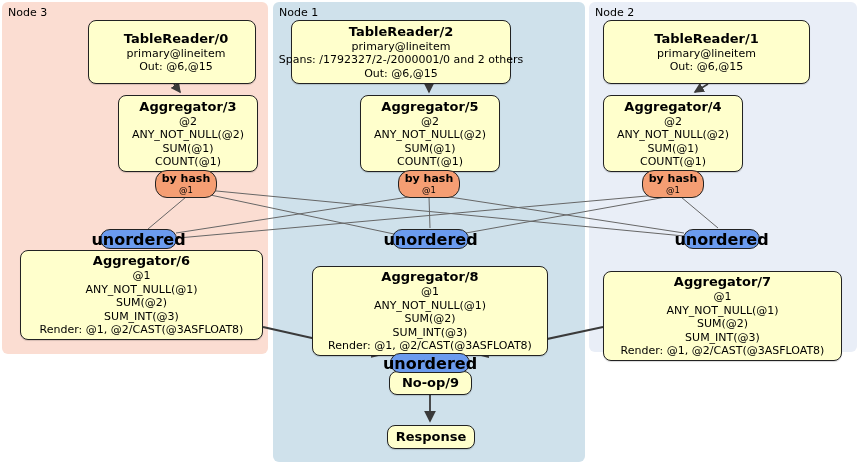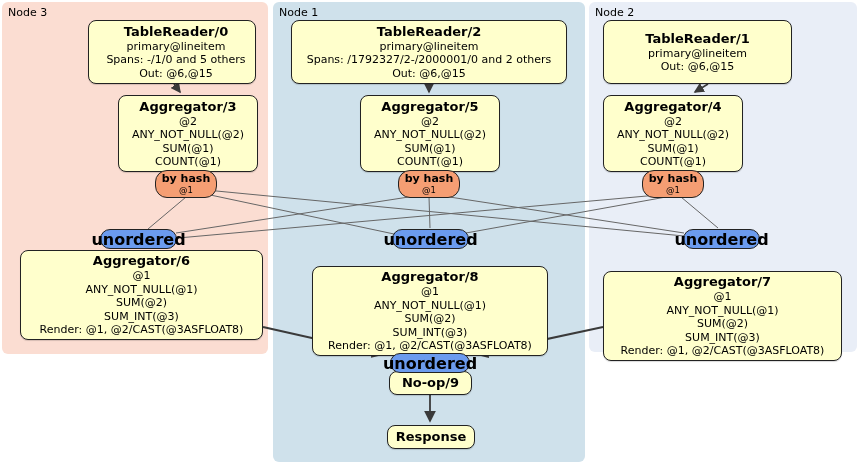--- a/index.html
+++ b/index.html
@@ -80,30 +80,29 @@
   </g>
 
   <g stroke="#3a3a3a" stroke-width="1.8">
     <line x1="430" y1="394" x2="430" y2="421" marker-end="url(#arrow)"></line>
   </g>
 </svg>
 
 <div class="box" style="left:88px;top:20px;width:168px;height:64px;padding-left:12px;">
   <div class="box-title">TableReader/0</div>
   <div class="box-line">primary@lineitem</div>
-  <div class="box-line">Spans: -/1/0 and 5 others</div>
   <div class="box-line">Out: @6,@15</div>
 </div>
-<div class="box" style="left:291px;top:20px;width:276px;height:64px;">
+<div class="box" style="left:291px;top:20px;width:220px;height:64px;">
   <div class="box-title">TableReader/2</div>
   <div class="box-line">primary@lineitem</div>
   <div class="box-line">Spans: /1792327/2-/2000001/0 and 2 others</div>
   <div class="box-line">Out: @6,@15</div>
 </div>
-<div class="box" style="left:603px;top:20px;width:189px;height:64px;">
+<div class="box" style="left:603px;top:20px;width:207px;height:64px;">
   <div class="box-title">TableReader/1</div>
   <div class="box-line">primary@lineitem</div>
   <div class="box-line">Out: @6,@15</div>
 </div>
 
 <div class="box" style="left:118px;top:95px;width:140px;height:77px;">
   <div class="box-title">Aggregator/3</div>
   <div class="box-line">@2</div>
   <div class="box-line">ANY_NOT_NULL(@2)</div>
   <div class="box-line">SUM(@1)</div>

